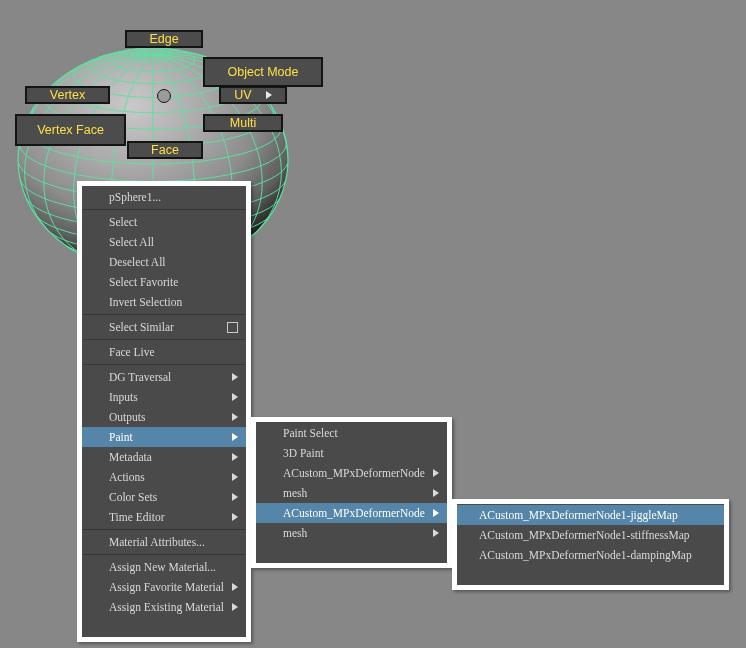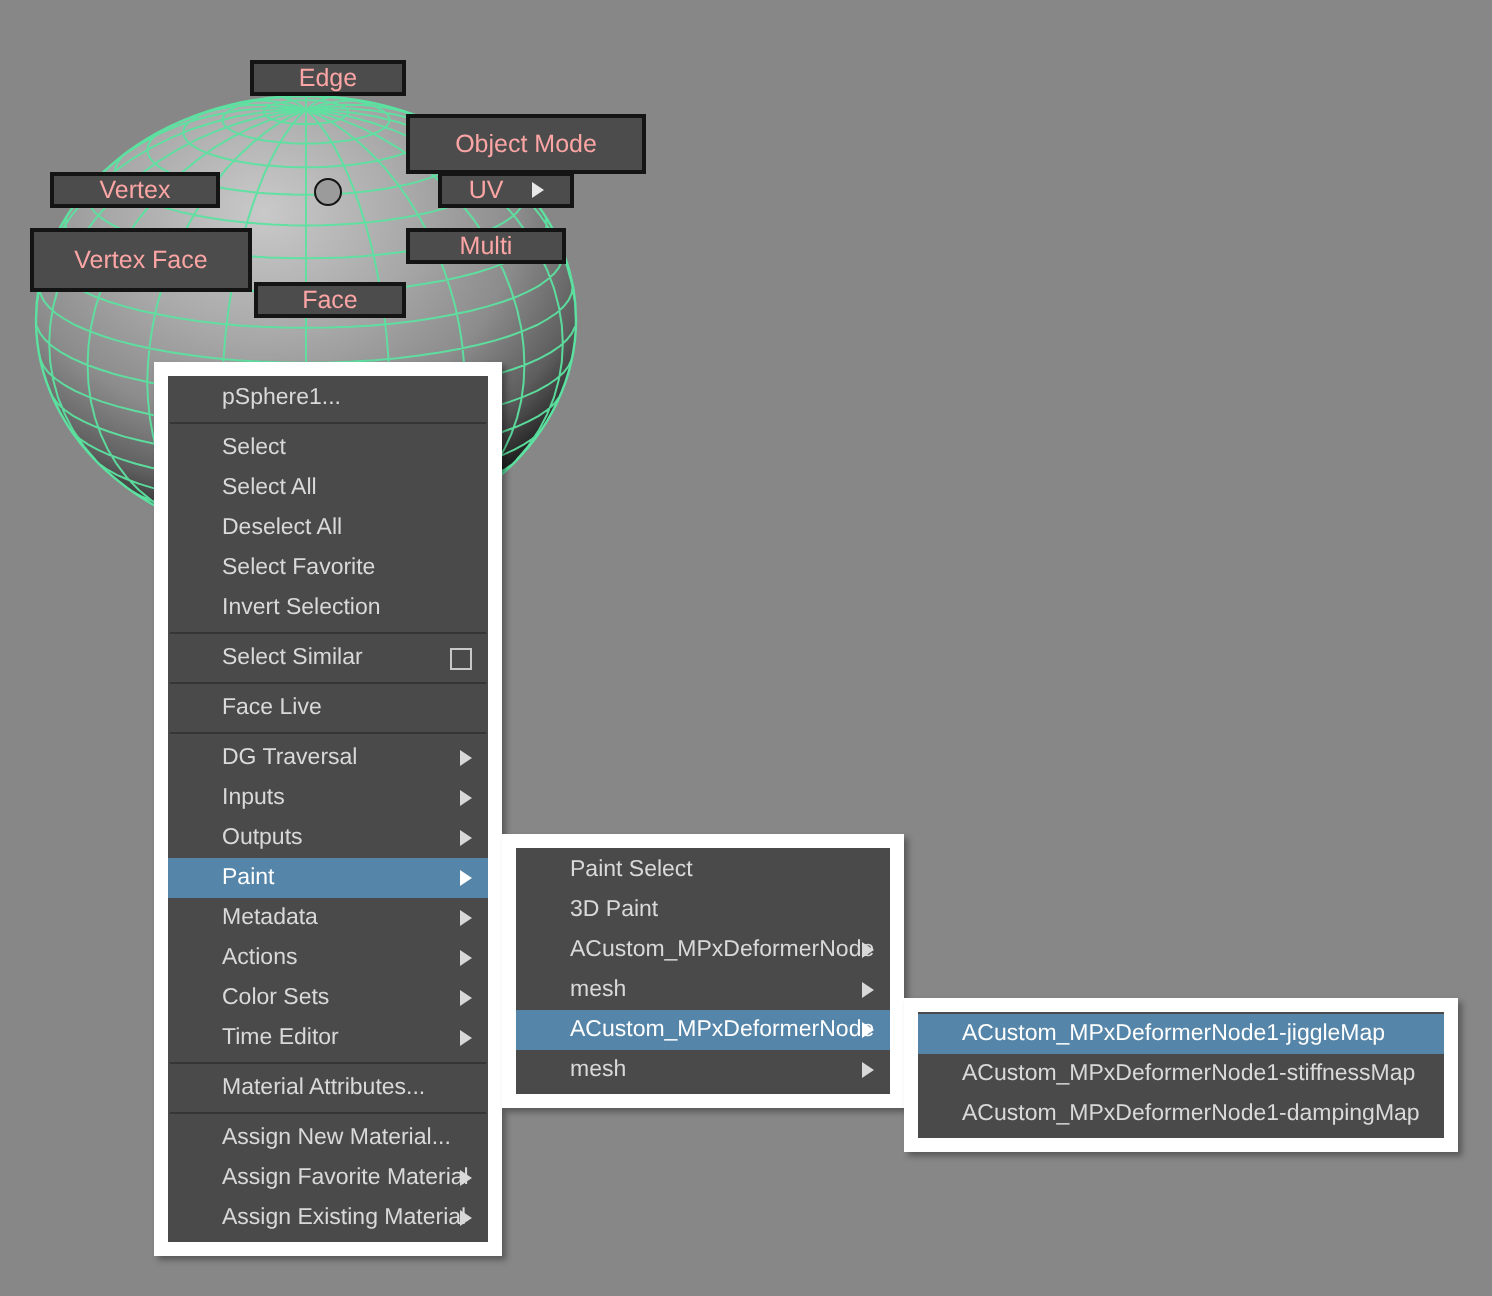--- a/index.html
+++ b/index.html
@@ -3,41 +3,41 @@
 <meta charset="utf-8">
 <style>
   html,body{margin:0;padding:0;}
   body{font-family:"Liberation Sans", sans-serif; background:#555;}
   #stage{position:relative;width:746px;height:648px;background:#878787;overflow:hidden;}
 
   
   .mm-box{
     position:absolute; z-index:3;
     background:#4c4c4c; border:2px solid #141414;
-    color:#fca5a5; font-size:12.5px; text-align:center;
+    color:#fde047; font-size:12.5px; text-align:center;
     display:flex; align-items:center; justify-content:center;
     box-sizing:border-box; white-space:nowrap; cursor:default;
   }
   .mm-arrow{width:0;height:0;border-left:6px solid #e8e8e8;
     border-top:4px solid transparent;border-bottom:4px solid transparent;
     margin-left:14px;}
 
   
   .center-dot{
     position:absolute; z-index:3; width:12px; height:12px;
     border-radius:50%; background:#9b9b9b; border:1.5px solid #141414;
     box-sizing:content-box;
   }
 
   
   .menu{
     position:absolute; z-index:5;
-    background:#4a4a4a; border:7px solid #ffffff;
+    background:#4a4a4a; border:5px solid #ffffff;
     box-shadow:2px 2px 3px rgba(0,0,0,0.35);
-    padding:1px 0 2px 0; box-sizing:border-box;
+    padding:1px 0 20px 0; box-sizing:border-box;font-family:Liberation Serif, serif;
   }
   .mi{
     position:relative; height:20px; line-height:20px;
     padding-left:27px; font-size:11.5px; color:#d9d9d9;
     white-space:nowrap; cursor:default;
   }
   .mi.hl{background:#5585a8; color:#ffffff;}
   .mh{position:relative; height:20px; line-height:20px; padding-left:27px;
     font-size:11.5px; color:#d9d9d9; white-space:nowrap; cursor:default;}
   .sep{height:1px; background:#353535; margin:2px 1px;}

